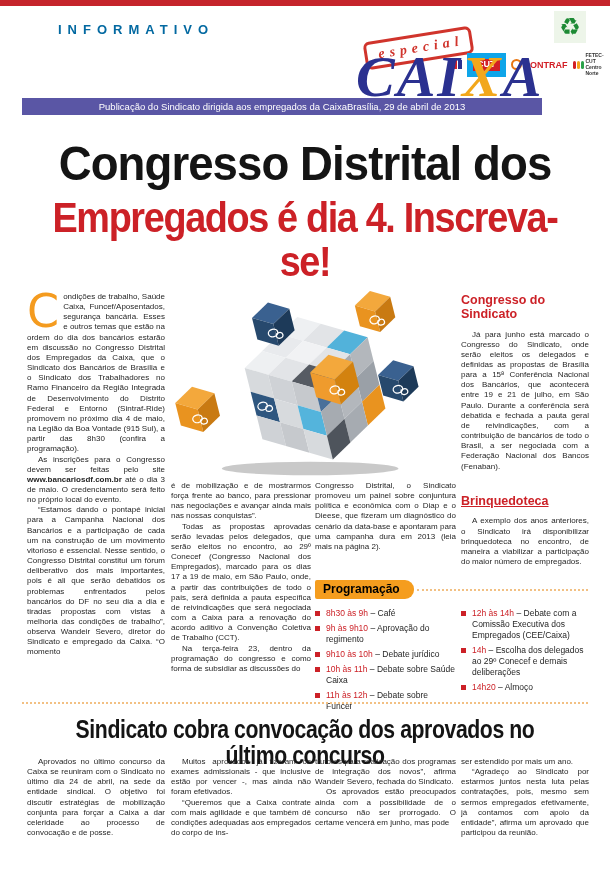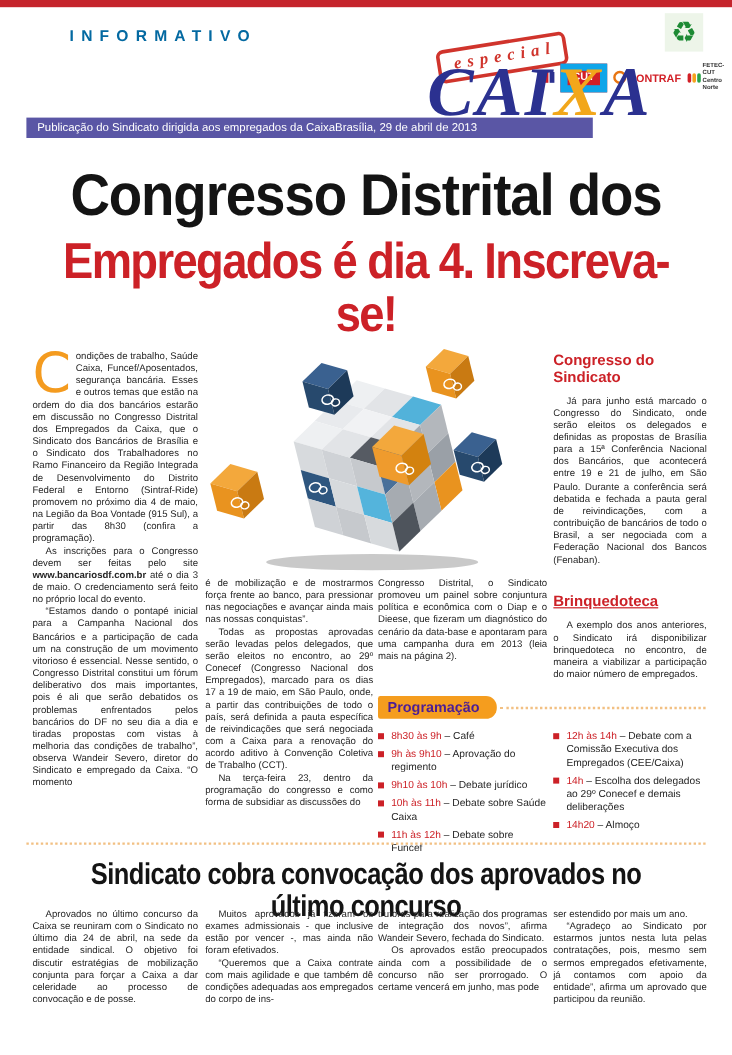--- a/index.html
+++ b/index.html
@@ -27,43 +27,43 @@
                 font-weight:bold;font-size:9px;}
   .contraf-ring{width:7px;height:7px;border:2px solid #e87511;border-radius:50%;display:block;}
   .logo-fetec{display:flex;align-items:center;gap:2px;}
   .fetec-figs{display:flex;gap:1px;}
   .fetec-figs i{width:3px;height:8px;border-radius:2px;display:block;}
   .fetec-txt{font-size:5px;line-height:1.15;color:#333;font-weight:bold;}
   .caixa{position:absolute;left:356px;top:48px;font-family:"Liberation Serif",serif;
          font-style:italic;font-weight:bold;font-size:58px;line-height:1;
          letter-spacing:2px;color:#2b3190;}
   .caixa .x{color:#f2a71b;}
-  .tagbar{position:absolute;left:22px;top:98px;width:472px;height:17px;background:#5a56a5;
-          color:#fff;font-size:9.5px;display:flex;justify-content:flex-start;
+  .tagbar{position:absolute;left:22px;top:98px;width:520px;height:17px;background:#5a56a5;
+          color:#fff;font-size:9.5px;display:flex;justify-content:center;
           align-items:center;padding:0 9px;box-sizing:border-box;}
   
   .hl{position:absolute;left:0;width:610px;text-align:center;font-weight:bold;line-height:1.05;}
   .hl1{top:138px;font-size:49px;color:#141414;letter-spacing:-1px;transform:scaleX(.93);}
   .hl2{top:196px;font-size:42px;color:#cc2127;letter-spacing:-1.5px;transform:scaleX(.90);}
   .hl3{top:716px;font-size:25px;color:#141414;letter-spacing:-.5px;transform:scaleX(.85);}
   
   .bodycol{position:absolute;font-size:8px;line-height:1.27;text-align:justify;
            color:#262626;overflow:hidden;}
   .bodycol p{margin:0;text-indent:11px;}
   .bodycol p.flush{text-indent:0;}
   .dropcap{float:left;font-family:"DejaVu Sans",sans-serif;font-size:46px;line-height:36px;
            color:#f49b1f;margin:1px 4px 0 0;}
   .sideh{color:#cc2127;font-weight:bold;font-size:12.5px;margin:0 0 8px;text-align:left;line-height:1.1;}
   .sideh.second{margin-top:23px;text-decoration:underline;}
   .boldurl{font-weight:bold;}
   
   .cubebox{position:absolute;left:168px;top:288px;width:292px;height:192px;}
   
   .prog-row{position:absolute;left:315px;top:580px;width:273px;display:flex;align-items:center;}
-  .prog-title{background:#f59d1e;color:#4c1d95;font-weight:bold;font-size:12px;
+  .prog-title{background:#f59d1e;color:#000000;font-weight:bold;font-size:12px;
               padding:2px 14px 3px 8px;border-radius:2px 9px 9px 2px;white-space:nowrap;}
   .prog-dots{flex:1;border-top:2px dotted #f2c083;margin-left:3px;}
   .sched{position:absolute;top:608px;font-size:8.5px;line-height:1.3;}
   .sched .item{position:relative;padding-left:11px;margin-bottom:4px;}
   .bullet{position:absolute;left:0;top:2.5px;width:5px;height:5px;background:#cc2127;}
   .time{color:#cc2127;font-weight:normal;margin-top:12px;}
   .sep{position:absolute;left:22px;top:702px;width:566px;border-top:2px dotted #f2c083;}
 </style>
 </head>
 <body>

